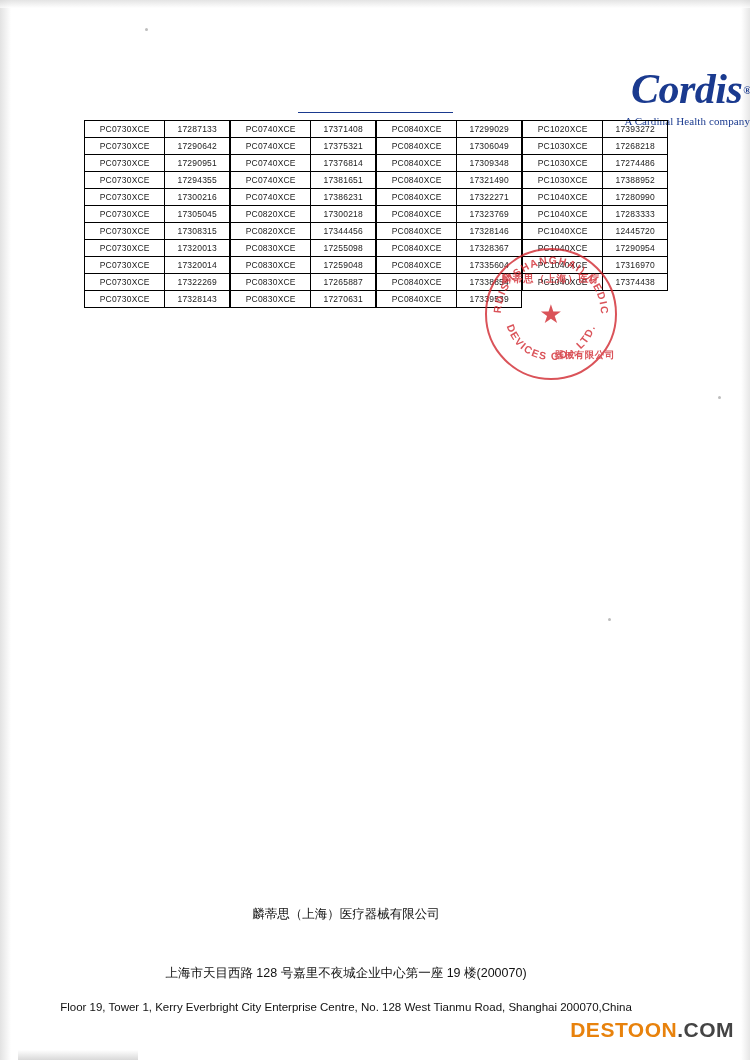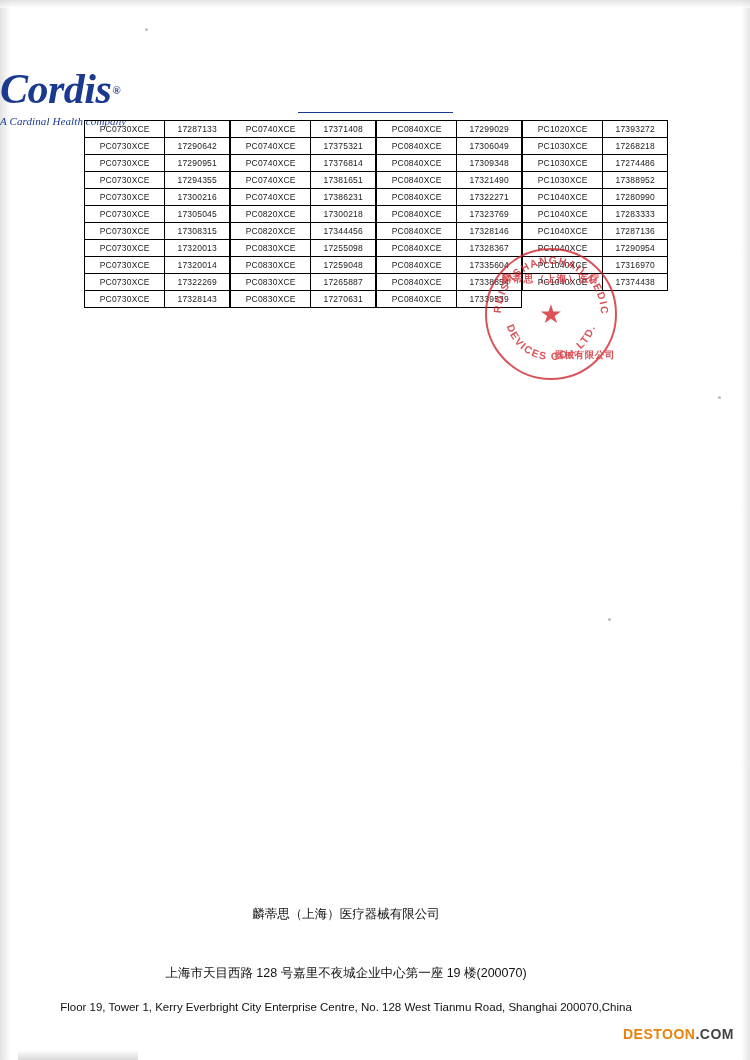--- a/index.html
+++ b/index.html
@@ -46,21 +46,21 @@
     width: 750px; height: 8px;
     background: linear-gradient(to bottom,#d8d8d8,#ffffff);
     opacity: .7;
   }
 
   
   .logo-block {
     position: absolute;
     left: 0; top: 62px;
     width: 750px;
-    text-align: left;
+    text-align: right;
   }
   .logo-word {
     font-family: "Liberation Serif", serif;
     font-size: 42px;
     font-weight: bold;
     font-style: italic;
     letter-spacing: -0.5px;
     color: #1a3a8f;
     line-height: 44px;
     display: inline-block;
@@ -75,21 +75,20 @@
     left: 1px;
   }
   .logo-rule {
     width: 155px;
     height: 1px;
     background: #1a3a8f;
     margin: 1px auto 2px auto;
   }
   .logo-tagline {
     font-family: "Liberation Serif", serif;
-    font-style: italic;
     font-size: 11px;
     color: #1a3a8f;
     letter-spacing: .1px;
   }
 
   
   .tables-row {
     position: absolute;
     left: 84px;
     top: 120px;
@@ -196,21 +195,21 @@
     color: #111;
     margin-top: 15px;
   }
 
   
   .watermark {
     position: absolute;
     right: 16px;
     bottom: 18px;
     font-family: "Liberation Sans", sans-serif;
-    font-size: 14px;
+    font-size: 21px;
     font-weight: bold;
     letter-spacing: .5px;
   }
   .watermark .d { color: #e8820c; }
   .watermark .com { color: #444444; }
 
   .corner-smudge {
     position: absolute;
     left: 18px;
     bottom: 0px;
@@ -410,21 +409,21 @@
         <tr>
             <td class="code">PC1040XCE</td>
             <td class="serial">17280990</td>
           </tr>
         <tr>
             <td class="code">PC1040XCE</td>
             <td class="serial">17283333</td>
           </tr>
         <tr>
             <td class="code">PC1040XCE</td>
-            <td class="serial">17287136</td>
+            <td class="serial">12445720</td>
           </tr>
         <tr>
             <td class="code">PC1040XCE</td>
             <td class="serial">17290954</td>
           </tr>
         <tr>
             <td class="code">PC1040XCE</td>
             <td class="serial">17316970</td>
           </tr>
         <tr>

